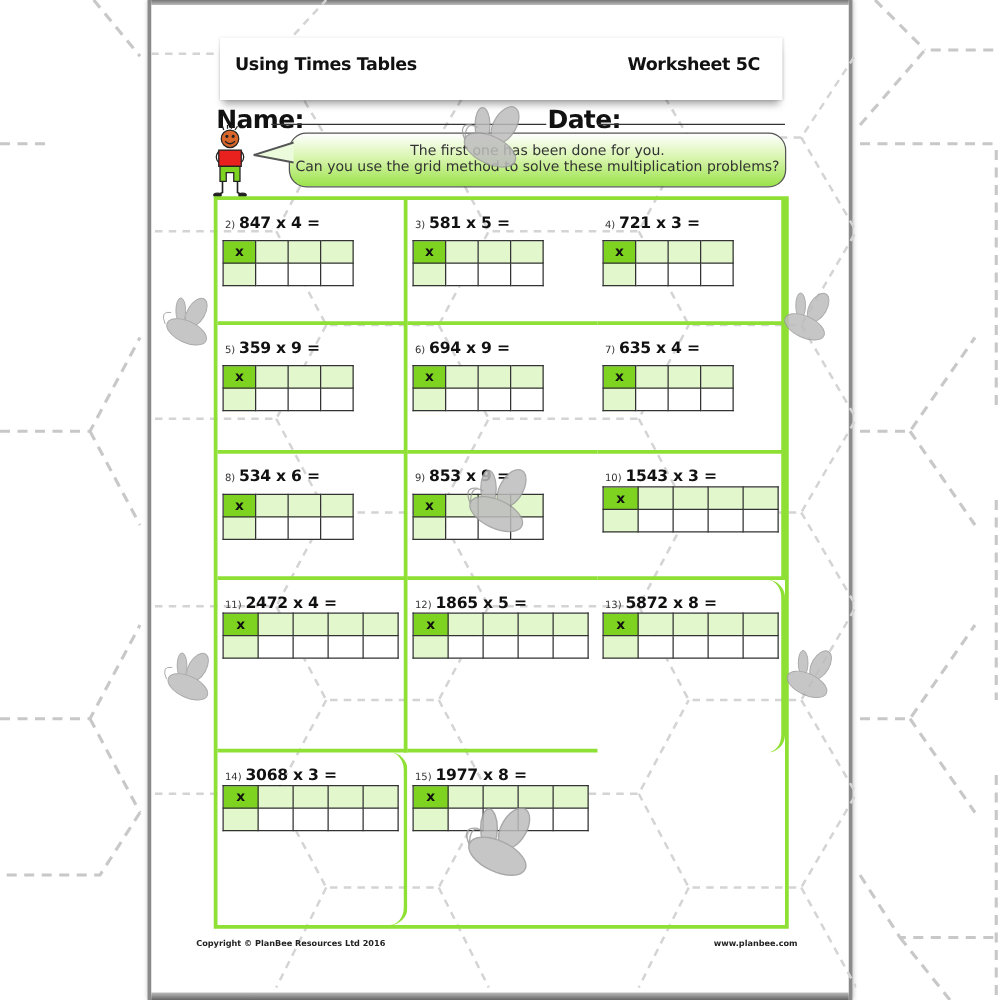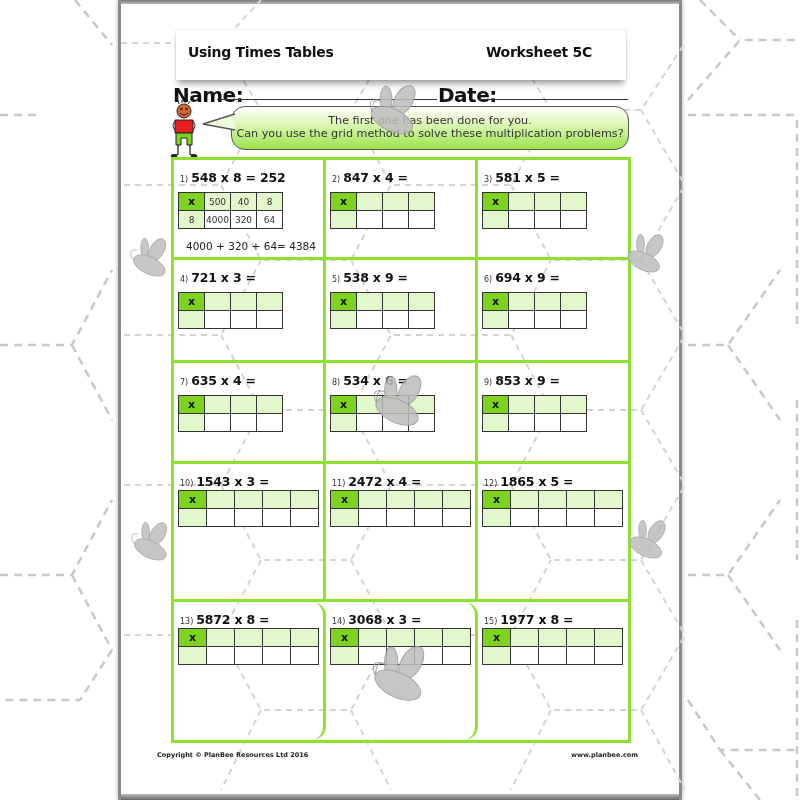--- a/index.html
+++ b/index.html
@@ -25,21 +25,21 @@
     position: absolute; left: 55px; top: 30px; width: 450px; height: 50px;
     background: #fff;
     box-shadow: 0 6px 6px -2px rgba(0,0,0,0.35), 0 0 2px rgba(0,0,0,0.2);
     z-index: 2;
   }
   .header-title, .header-ws {
     position: absolute; top: 14px; font-family: "DejaVu Sans", sans-serif;
     font-weight: bold; font-size: 14px; color: #111; letter-spacing: -0.3px;
   }
   .header-title { left: 12px; }
-  .header-ws { right: 34px; margin-left: 40px; }
+  .header-ws { right: 18px; margin-left: 40px; }
 
   .name-row { position: absolute; left: 52px; top: 83px; width: 455px; height: 18px; z-index: 2; }
   .name-label, .date-label {
     position: absolute; top: 0; font-weight: bold; font-size: 20px; color: #111;
     font-family: "DejaVu Sans", sans-serif; letter-spacing: -0.5px;
   }
   .name-label { left: 0; }
   .name-line { position: absolute; left: 44px; width: 220px; top: 16px; border-bottom: 1.5px solid #333; }
   .date-label { left: 265px; }
   .date-line { position: absolute; left: 305px; right: 0; top: 16px; border-bottom: 1.5px solid #333; }
@@ -156,42 +156,20 @@
   <svg class="bubble-tail" viewBox="0 0 34 22">
     <path d="M34 2 L2 12 L34 18" fill="#ecfbdc" stroke="#555" stroke-width="1.5"></path>
   </svg>
   <div class="bubble">
     <div>The first one has been done for you.</div>
     <div>Can you use the grid method to solve these multiplication problems?</div>
   </div>
 
   <div class="grid-outer">
 
-    <div class="cell">
-      <div class="q-label">
-        <span class="q-num">1)</span><span class="q-text">548 x 8 = 252</span>
-      </div>
-      <table class="gm">
-        <tbody>
-            <tr>
-          <td class="x-cell">x</td>
-          <td class="head">500</td>
-          <td class="head">40</td>
-          <td class="head">8</td>
-        </tr>
-        <tr>
-          <td class="side">8</td>
-          <td class="blank">4000</td>
-          <td class="blank">320</td>
-          <td class="blank">64</td>
-        </tr>
-      </tbody>
-        </table>
-      <div class="answer-line">4000 + 320 + 64= 4384</div>
-    </div>
 
     <div class="cell">
       <div class="q-label"><span class="q-num">2)</span><span class="q-text">847 x 4 =</span></div>
       <table class="gm">
         <tbody>
             <tr>
               <td class="x-cell">x</td>
               <td class="head"></td>
               <td class="head"></td>
               <td class="head"></td>
@@ -240,21 +218,21 @@
               <td class="side"></td>
               <td class="blank"></td>
               <td class="blank"></td>
               <td class="blank"></td>
             </tr>
       </tbody>
         </table>
     </div>
 
     <div class="cell">
-      <div class="q-label"><span class="q-num">5)</span><span class="q-text">538 x 9 =</span></div>
+      <div class="q-label"><span class="q-num">5)</span><span class="q-text">359 x 9 =</span></div>
       <table class="gm">
         <tbody>
             <tr>
               <td class="x-cell">x</td>
               <td class="head"></td>
               <td class="head"></td>
               <td class="head"></td>
             </tr>
         <tr>
               <td class="side"></td>

